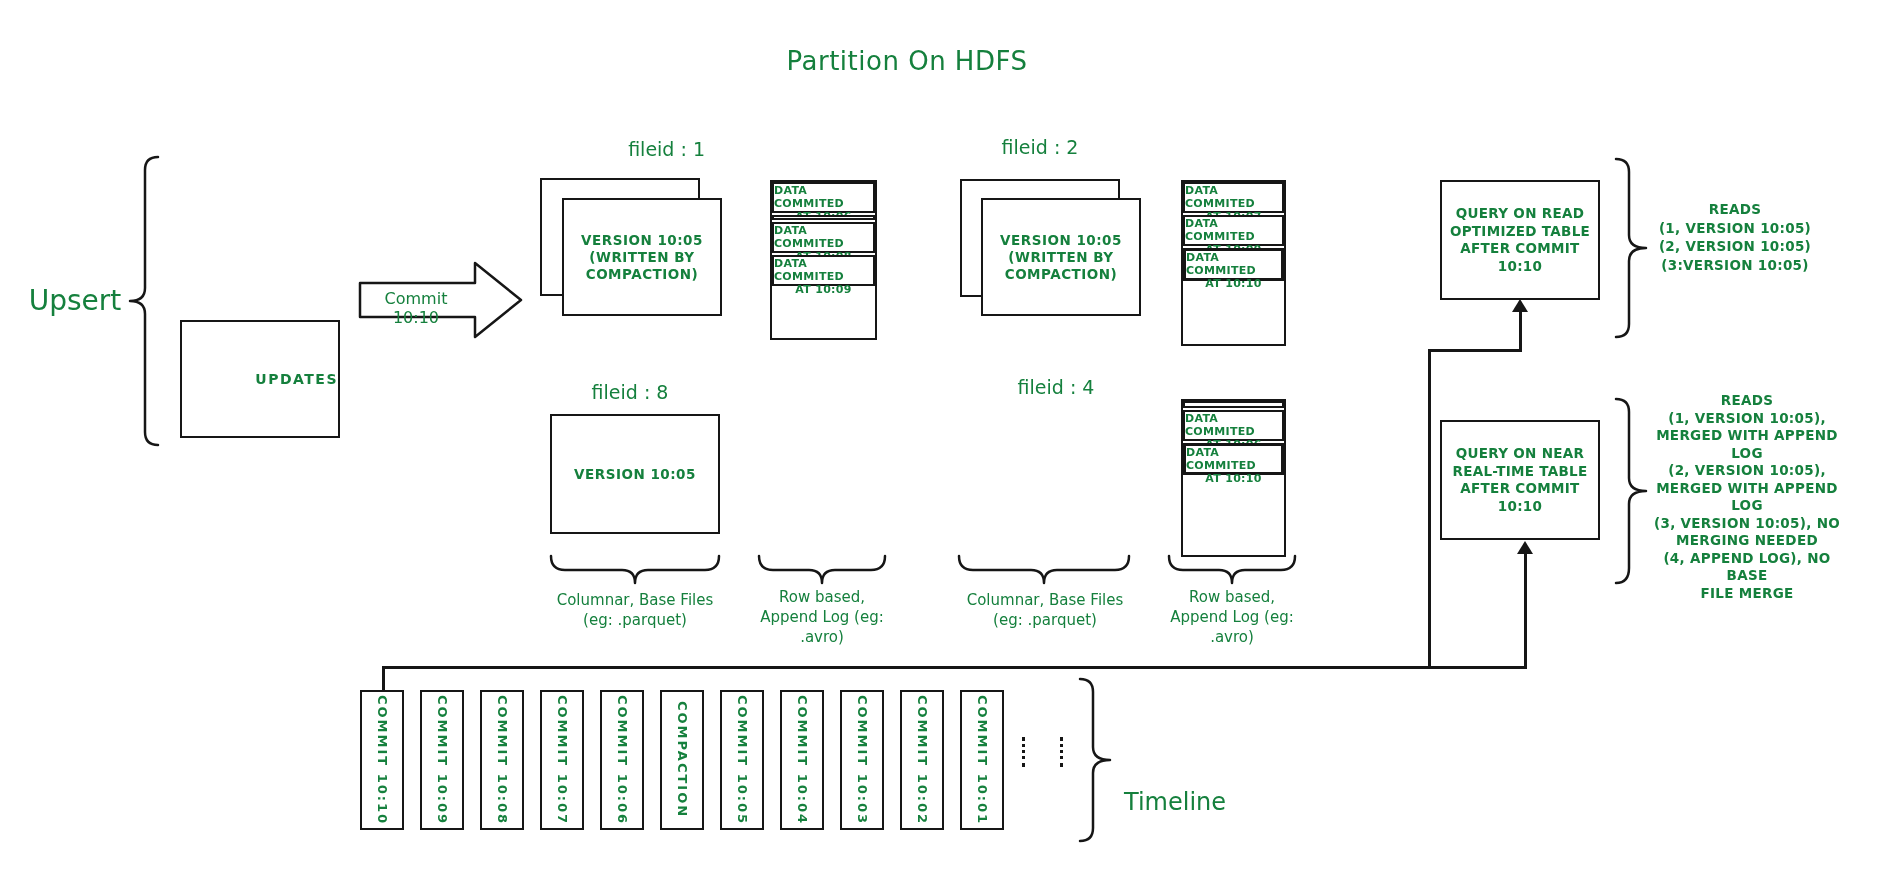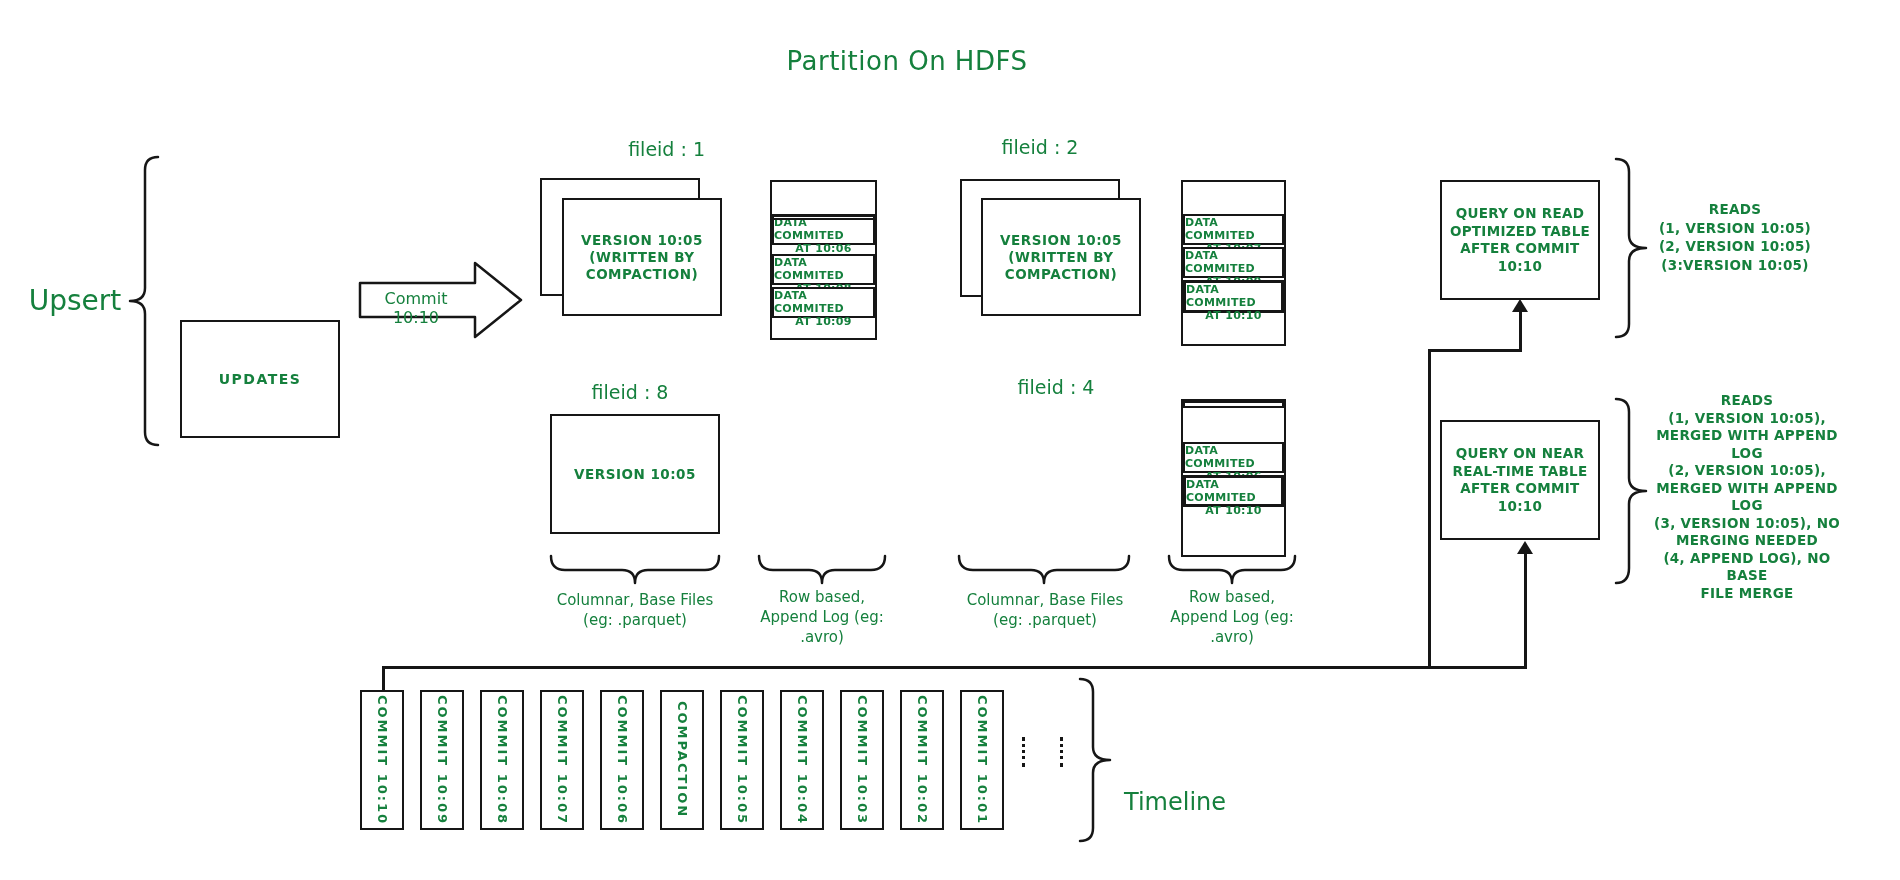--- a/index.html
+++ b/index.html
@@ -9,21 +9,21 @@
   .ctr{text-align:center;}
   .title{font-size:26px;letter-spacing:.5px;}
   .big-label{font-size:28px;}
   .fileid{font-size:19px;}
   .box{position:absolute;border:2.5px solid #161616;background:#ffffff;
        display:flex;align-items:center;justify-content:center;flex-direction:column;box-sizing:border-box;}
   .box .cap{font-weight:700;font-size:14px;letter-spacing:1.5px;}
   .vlines{font-weight:700;font-size:13.5px;line-height:17px;text-align:center;letter-spacing:.5px;}
   .logbox{position:absolute;border:2.5px solid #161616;background:#fff;box-sizing:border-box;}
   .logcell{position:absolute;left:0;right:0;border:2px solid #161616;background:#fff;box-sizing:border-box;
-           display:flex;flex-direction:column;align-items:center;justify-content:space-between;margin-top:32px;}
+           display:flex;flex-direction:column;align-items:center;justify-content:space-between;}
   .logcell .t{font-weight:700;font-size:11px;line-height:13px;letter-spacing:.3px;}
   .logcell.bold{border-width:3px;}
   .strip{position:absolute;left:0;right:0;border:2px solid #161616;background:#fff;box-sizing:border-box;}
   .colcap{font-size:15px;line-height:20px;}
   .qlines{font-weight:700;font-size:13.5px;line-height:17.5px;letter-spacing:.3px;}
   .reads{font-weight:700;font-size:13.5px;letter-spacing:.3px;}
   .line{position:absolute;background:#161616;}
   .arrowhead{position:absolute;width:0;height:0;border-left:8px solid transparent;
              border-right:8px solid transparent;border-bottom:13px solid #161616;}
   .tbox{position:absolute;top:690px;width:44px;height:140px;border:2.5px solid #161616;background:#fff;
@@ -38,21 +38,21 @@
 <body>
 
 <div class="canvas">
 
   <div class="abs ctr title" style="left:707px;top:46px;width:400px;">Partition On HDFS</div>
 
   <div class="abs ctr big-label" style="left:20px;top:284px;width:110px;">Upsert</div>
   <svg style="left:128px;top:154px;" width="34" height="294">
     <path d="M 30 3 Q 17 3 17 16 L 17 134 Q 17 147 2 147 Q 17 147 17 160 L 17 278 Q 17 291 30 291"></path>
   </svg>
-  <div class="box" style="left:180px;top:320px;width:160px;height:118px;">
+  <div class="box" style="left:180px;top:320px;width:160px;height:118px;align-items:flex-end;">
     <span class="cap">UPDATES</span>
   </div>
 
   <svg style="left:355px;top:255px;" width="172" height="90">
     <polygon points="5,28 120,28 120,8 166,45 120,82 120,62 5,62"></polygon>
   </svg>
   <div class="abs ctr" style="left:360px;top:289px;width:112px;font-size:16px;">Commit 10:10</div>
 
   <div class="abs ctr fileid" style="left:555px;top:138px;width:150px;text-align:right;">fileid : 1</div>
   <div class="box" style="left:540px;top:178px;width:160px;height:118px;"></div>

